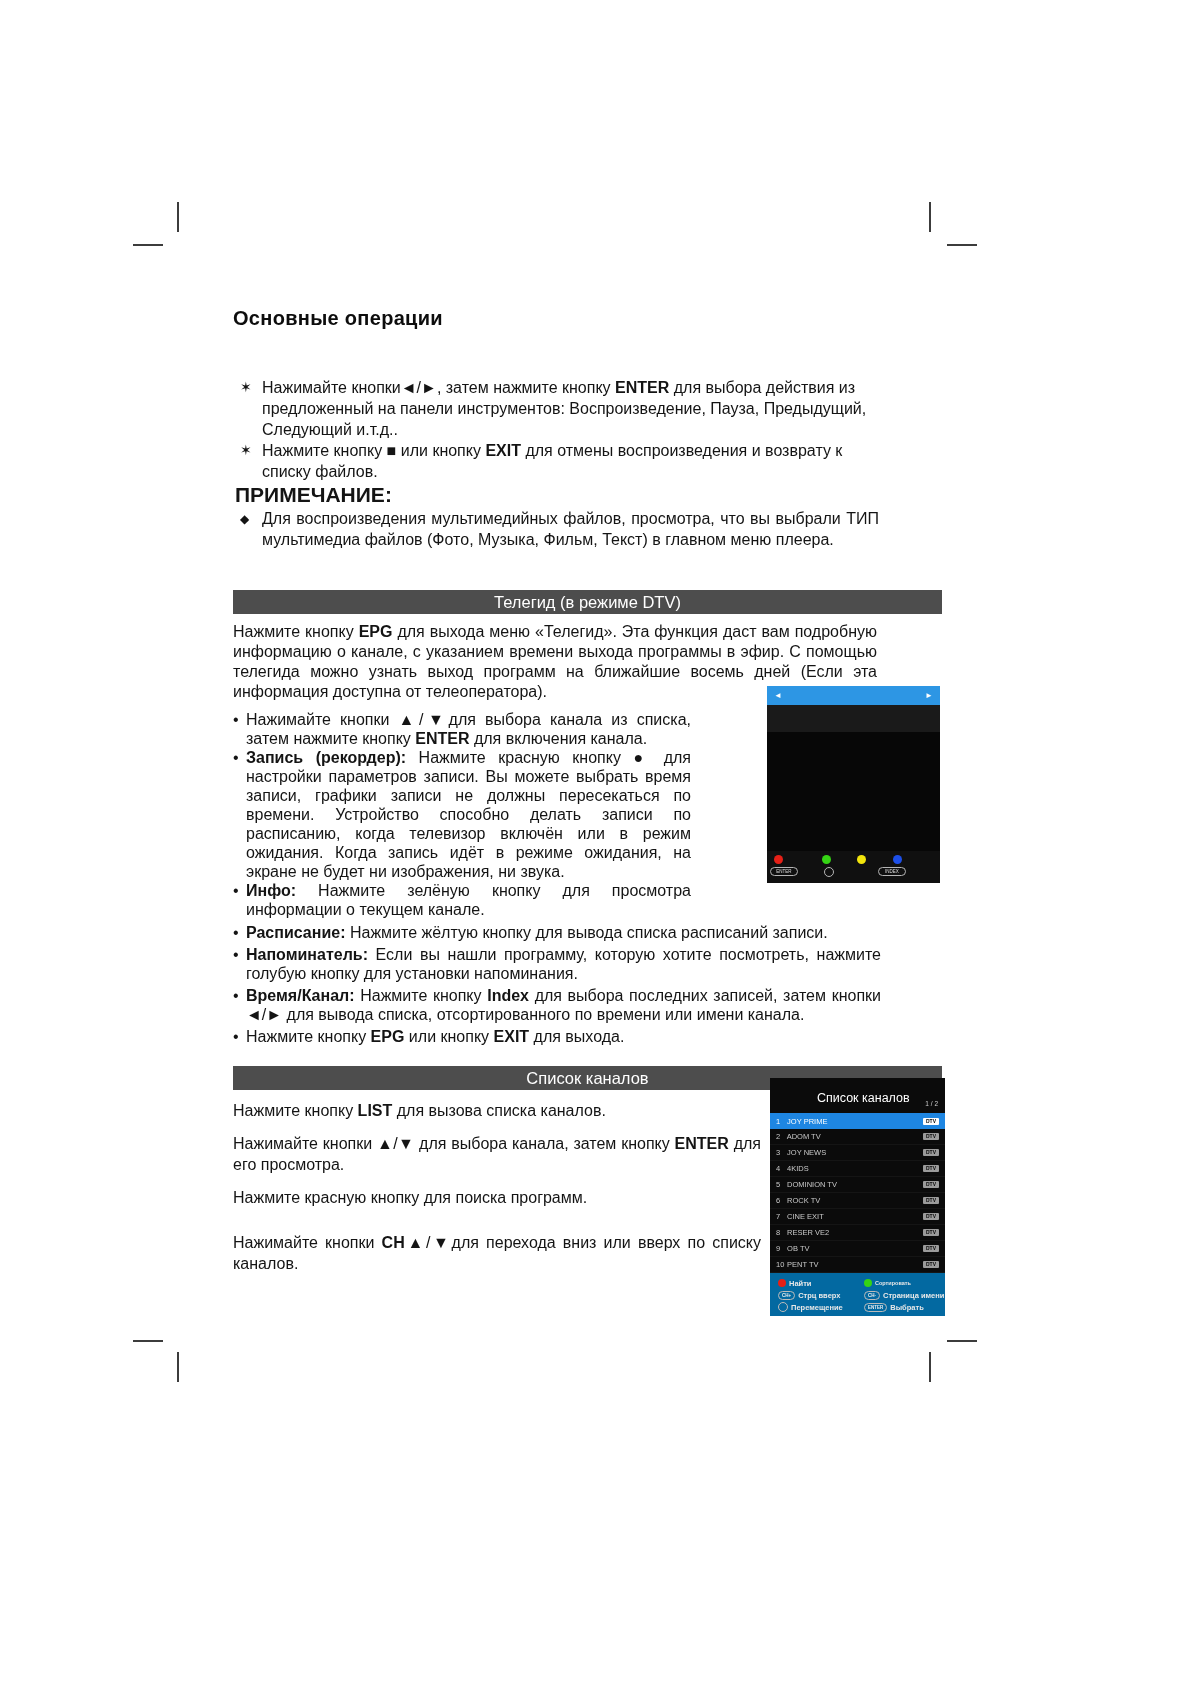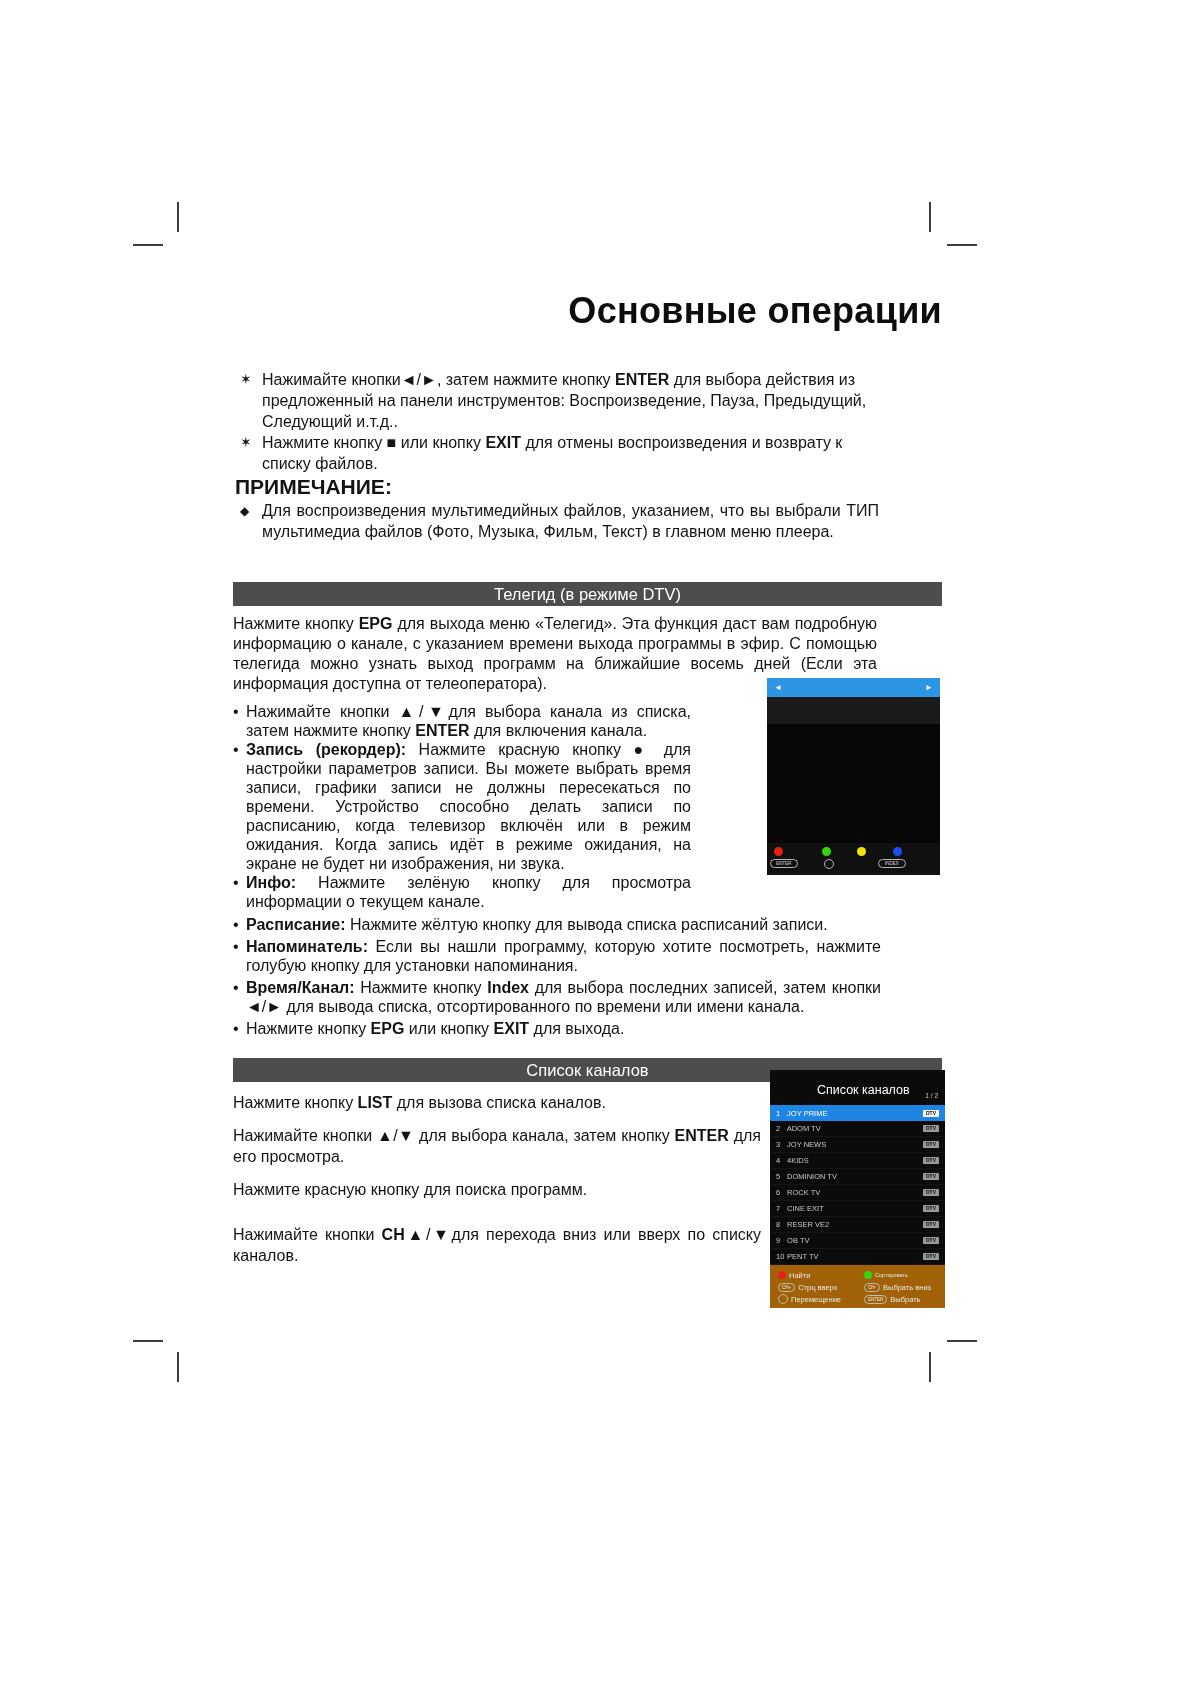--- a/index.html
+++ b/index.html
@@ -2,21 +2,21 @@
 <html><head>
 <meta charset="utf-8">
 <style>
   html,body{margin:0;padding:0;background:#e8e8e8;}
   .page{position:relative;width:1190px;height:1684px;background:#ffffff;margin:0 auto;
         font-family:"Liberation Sans",sans-serif;color:#141414;overflow:hidden;}
   .crop{position:absolute;background:#3c3c3c;}
 
   .content{position:absolute;left:233px;top:292px;width:709px;}
 
-  .doc-title{font-size:36px;font-weight:bold;letter-spacing:.3px;margin:8px 0 48px 0;color:#0d0d0d;text-align:right;}
+  .doc-title{font-size:20px;font-weight:bold;letter-spacing:.3px;margin:16px 0 48px 0;color:#0d0d0d;}
 
   .body-text{font-size:16px;line-height:21px;}
 
   .sb{position:relative;padding-left:29px;width:617px;margin:0;}
   .sb .mk{position:absolute;left:7px;top:0;font-size:14px;}
   .note-head{font-size:21px;font-weight:bold;margin:2px 0 3px 2px;}
   .nb-note{position:relative;padding-left:29px;width:617px;text-align:justify;}
   .nb-note .mk{position:absolute;left:7px;top:1px;font-size:12px;}
 
   .bb{font-weight:bold;}
@@ -72,23 +72,23 @@
   .chan-page{position:absolute;right:7px;top:15px;font-size:6.5px;color:#cfcfcf;}
   .ch-rows{height:160px;}
   .ch-row{height:16px;display:flex;align-items:center;justify-content:space-between;
           padding:0 6px;box-sizing:border-box;font-size:7.5px;color:#c9c9c9;
           background:#0b0b0b;border-bottom:1px solid #151515;}
   .ch-row.sel{background:#1e86e2;color:#fff;border-bottom:none;}
   .ch-row .num{display:inline-block;min-width:9px;}
   .badge{font-size:5px;font-weight:bold;background:#9b9b9b;color:#0a0a0a;
          padding:1px 3px;border-radius:1px;line-height:1;}
   .ch-row.sel .badge{background:#fff;}
-  .chan-legend{height:43px;background:#a16207;box-sizing:border-box;padding:4px 6px 3px 8px;
+  .chan-legend{height:43px;background:#0369a1;box-sizing:border-box;padding:4px 6px 3px 8px;
                display:grid;grid-template-columns:86px 1fr;grid-auto-rows:12px;
-               align-items:center;font-size:7.5px;color:#e8e8e8;}
+               align-items:center;font-size:7.5px;color:#e8e8e8;font-weight:bold;}
   .lg{display:flex;align-items:center;gap:3px;white-space:nowrap;}
   .lg .ldot{width:8px;height:8px;border-radius:50%;flex:0 0 auto;}
   .ldot.red{background:#e62017;} .ldot.green{background:#35d414;}
   .lg .lpill{border:1px solid #bbb;border-radius:5px;font-size:4.5px;line-height:7px;
              height:9px;box-sizing:border-box;padding:0 3px;color:#eee;flex:0 0 auto;}
   .lg .lcircle{width:8px;height:8px;border:1px solid #bbb;border-radius:50%;flex:0 0 auto;}
   .lg .small{font-size:5.5px;}
 </style>
 </head>
 <body>
@@ -114,21 +114,21 @@
     </div>
     <div class="sb">
       <span class="mk">✶</span>
       <span><span>Нажмите кнопку ■ или кнопку </span><span class="bb">EXIT</span><span> для отмены воспроизведения и возврату к списку файлов.</span></span>
     </div>
 
     <div class="note-head">ПРИМЕЧАНИЕ:</div>
 
     <div class="nb-note">
       <span class="mk">◆</span>
-      <span><span>Для воспроизведения мультимедийных файлов, указанием, что вы выбрали ТИП мультимедиа файлов (Фото, Музыка, Фильм, Текст) в главном меню плеера.</span></span>
+      <span><span>Для воспроизведения мультимедийных файлов, просмотра, что вы выбрали ТИП мультимедиа файлов (Фото, Музыка, Фильм, Текст) в главном меню плеера.</span></span>
     </div>
 
     <div class="secbar m1">Телегид (в режиме DTV)</div>
 
     <div class="intro"><span>Нажмите кнопку </span><span class="bb">EPG</span><span> для выхода меню «Телегид». Эта функция даст вам подробную информацию о канале, с указанием времени выхода программы в эфир. С помощью телегида можно узнать выход программ на ближайшие восемь дней (Если эта информация доступна от телеоператора).</span></div>
 
     <div class="epg-region">
       <div class="narrow">
         <div class="nb">
           <span class="mk">•</span>
@@ -247,21 +247,21 @@
           <div class="lg">
             <span class="ldot green"></span>
             <span class="small">Сортировать</span>
           </div>
           <div class="lg">
             <span class="lpill">CH+</span>
             <span>Стрц вверх</span>
           </div>
           <div class="lg">
             <span class="lpill">CH-</span>
-            <span>Выбрать вниз</span>
+            <span>Страница имени</span>
           </div>
           <div class="lg">
             <span class="lcircle"></span>
             <span>Перемещение</span>
           </div>
           <div class="lg">
             <span class="lpill">ENTER</span>
             <span>Выбрать</span>
           </div>
         </div>

